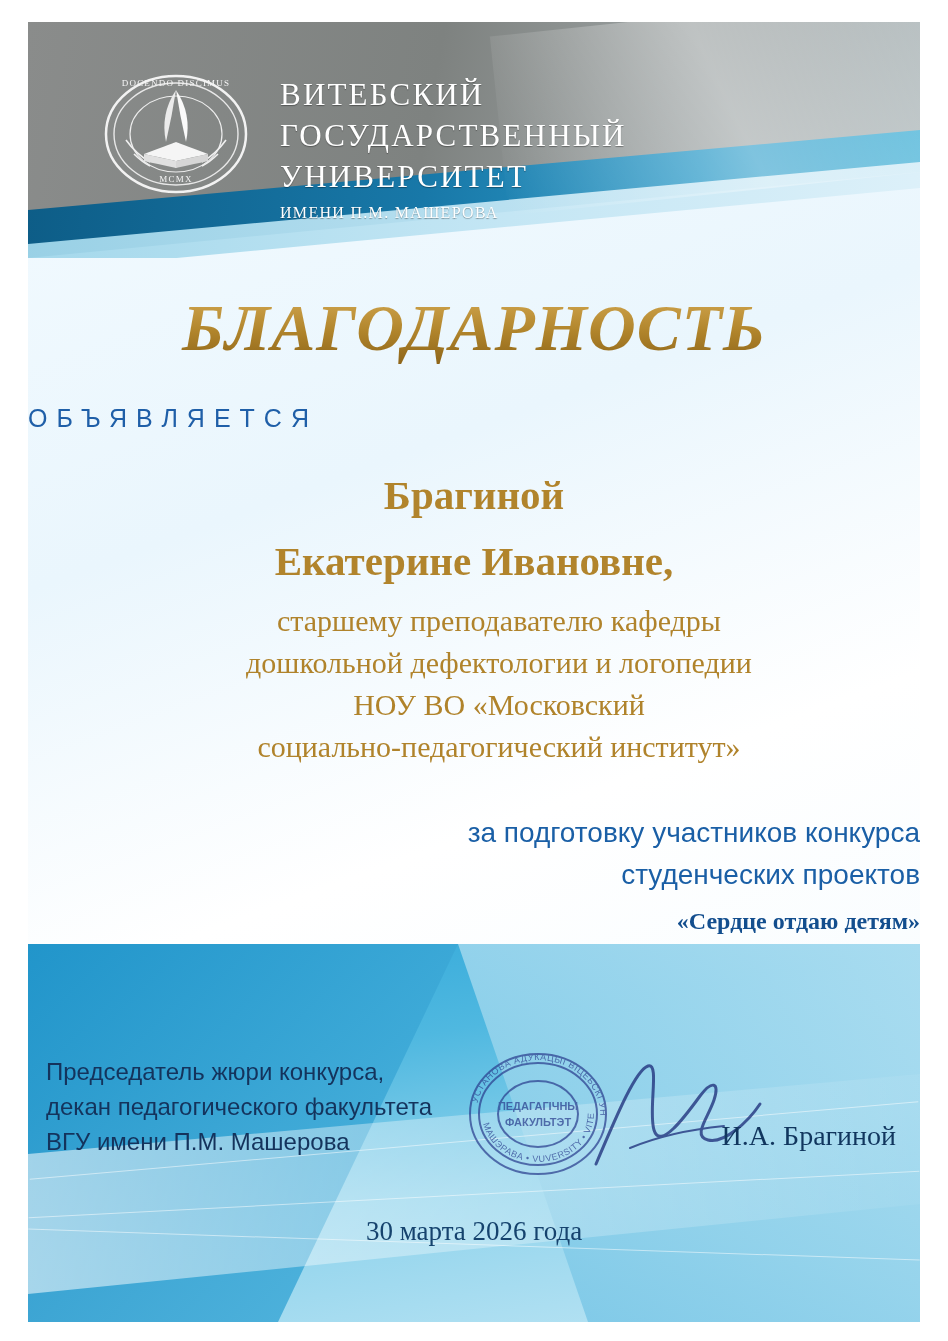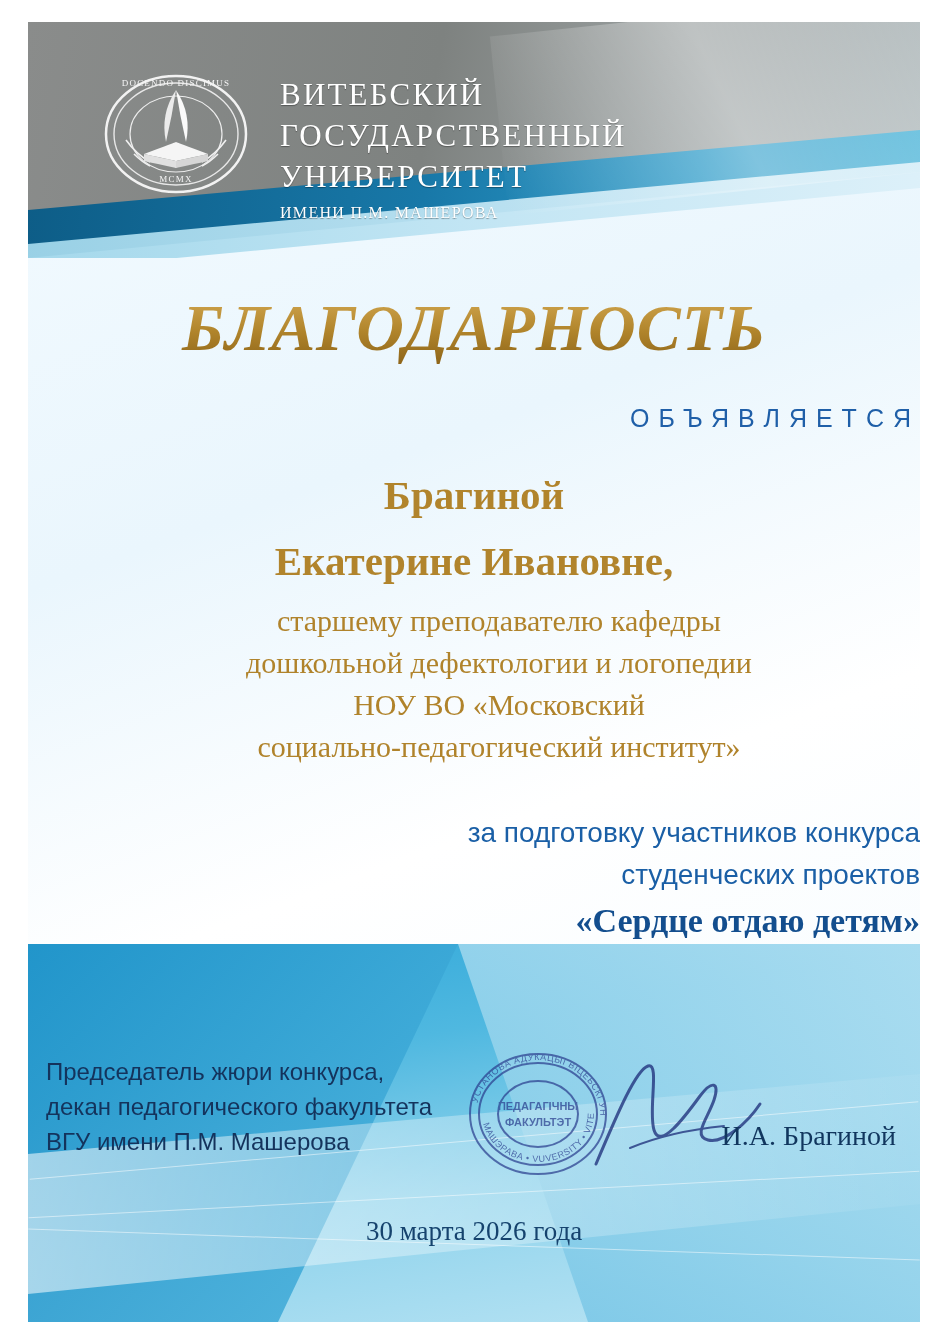--- a/index.html
+++ b/index.html
@@ -123,21 +123,21 @@
     -webkit-background-clip: text;
     background-clip: text;
     font-style: italic;
     -webkit-text-fill-color: transparent;
   }
   .declared {
     position: absolute;
     left: 0;
     top: 382px;
     width: 892px;
-    text-align: right;
+    text-align: left;
     font-family: "Liberation Sans", sans-serif;
     font-size: 25px;
     letter-spacing: 9px;
     color: #1f5fa8;
     font-weight: 400;
   }
   .recipient {
     position: absolute;
     left: 0;
     top: 440px;
@@ -170,21 +170,21 @@
     font-family: "Liberation Sans", sans-serif;
     font-size: 28px;
     line-height: 42px;
     color: #1a5fa6;
   }
   .reason .project {
     display: block;
     margin-top: 4px;
     font-family: "Liberation Serif", serif;
     font-weight: bold;
-    font-size: 34px;
+    font-size: 24px;
     color: #134e8e;
   }
   
   .footer {
     position: absolute;
     left: 0;
     bottom: 0;
     width: 892px;
     height: 378px;
     overflow: hidden;

